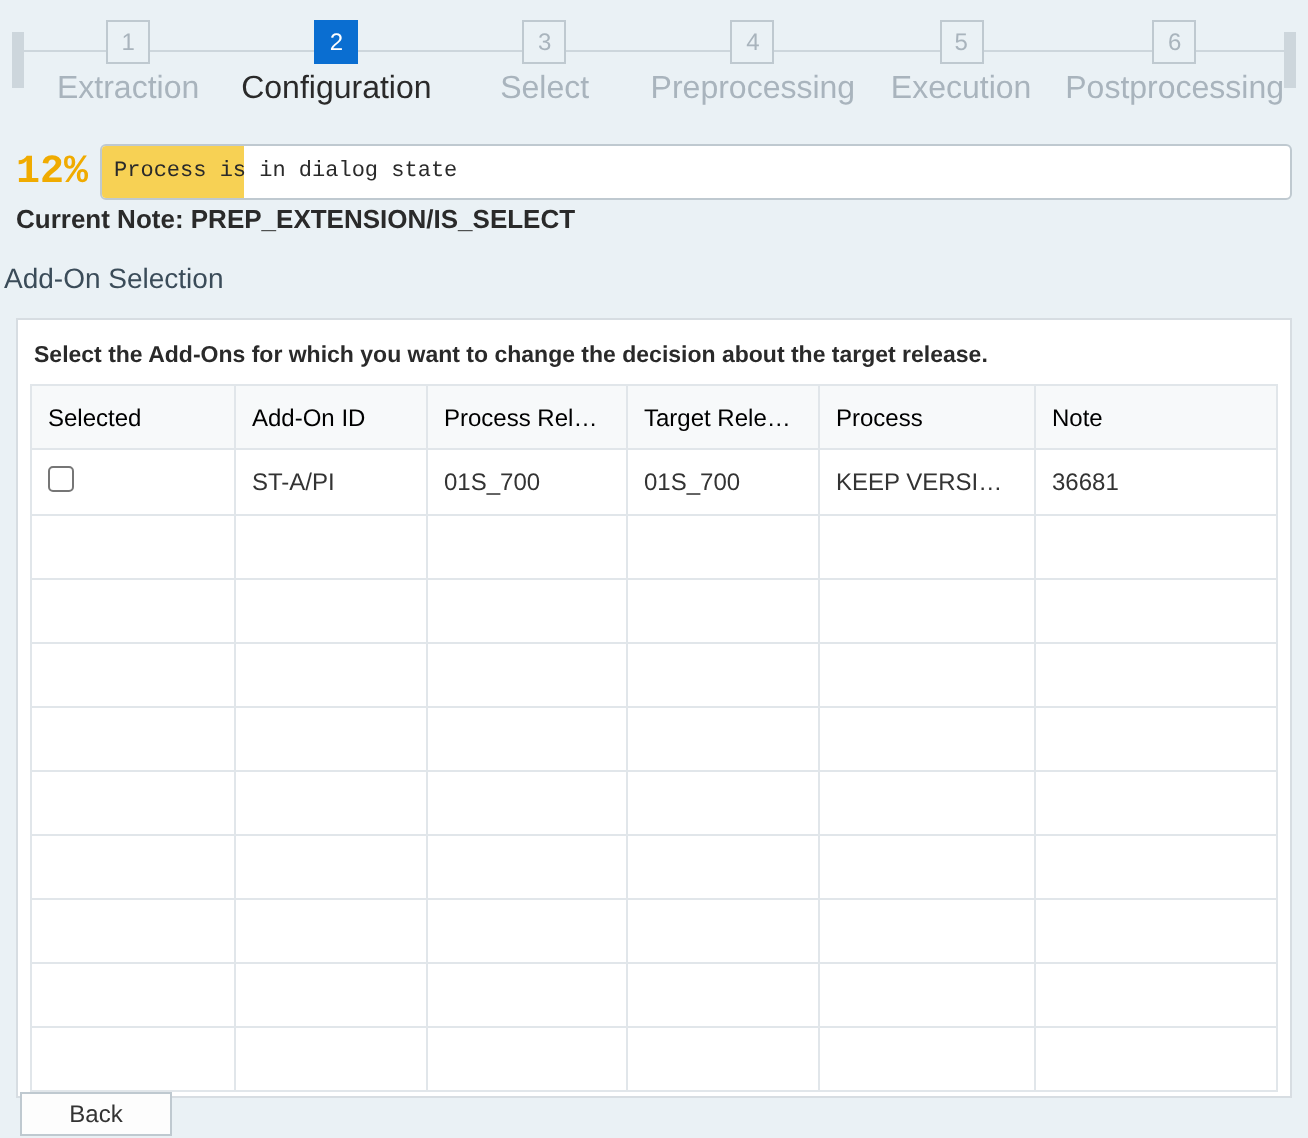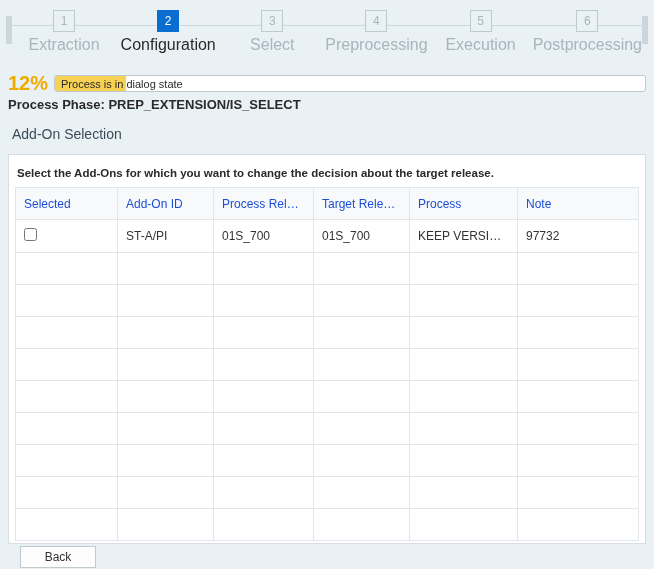--- a/index.html
+++ b/index.html
@@ -16,58 +16,58 @@
   .step-box {
     display: inline-block; width: 22px; height: 22px; line-height: 20px;
     border: 1px solid #bfc9d0; background: #eaf1f5; color: #a9b4bd;
     font-size: 12px; position: relative; z-index: 1;
   }
   .step-label { margin-top: 4px; font-size: 16px; color: #a9b4bd; }
   .step.active .step-box { background: #0a6ed1; border-color: #0a6ed1; color: #fff; }
   .step.active .step-label { color: #2a2a2a; font-weight: 400; }
 
   
-  .progress-row { padding: 0 8px; display: flex; align-items: center; gap: 6px; }
+  .progress-row { padding: 0 8px; display: flex; align-items: center; gap: 6px; font-family: Liberation Mono, monospace; }
   .pct { color: #f0ab00; font-weight: 700; font-size: 20px; }
   .progress-bar {
-    flex: 1; height: 17px; border: 1px solid #bfc9d0; border-radius: 3px;
+    flex: 1; height: 28px; border: 1px solid #bfc9d0; border-radius: 3px;
     background: #fff; position: relative; overflow: hidden;
   }
   .progress-fill { position: absolute; left:0; top:0; bottom:0; background: #f7d154; }
   .progress-text {
     position: absolute; left: 6px; top: 0; bottom:0; display:flex; align-items:center;
     font-size: 11px; color: #2a2a2a;
   }
   .phase { padding: 2px 8px 8px 8px; font-size: 13px; font-weight: 700; color: #2a2a2a; }
 
-  .section-title { padding: 6px 14px 12px 12px; font-size: 14px; color: #3b4c59; }
+  .section-title { padding: 6px 14px 12px 2px; font-size: 14px; color: #3b4c59; }
 
   
   .panel { margin: 0 8px; background: #fff; border: 1px solid #d7dde2; padding: 8px 6px 2px 6px; }
   .panel-hint { font-size: 11.5px; color: #2a2a2a; padding: 4px 2px 8px 2px; font-weight: bold; }
 
   
   table.grid { width: 100%; border-collapse: collapse; table-layout: fixed; }
   table.grid th, table.grid td {
     border: 1px solid #e1e6ea; font-size: 12px; text-align: left;
     padding: 8px 8px; height: 32px; color: #333;
     overflow: hidden; white-space: nowrap; text-overflow: ellipsis;
   }
-  table.grid th { background: #f7f9fa; color: #1d4ed8; font-weight: 400; }
+  table.grid th { background: #f7f9fa; color: #000000; font-weight: 400; }
   .col-sel   { width: 102px; }
   .col-addon { width: 96px; }
   .col-src   { width: 100px; }
   .col-tgt   { width: 96px; }
   .col-stat  { width: 108px; }
   .col-note  { width: auto; }
   .checkbox-cell { text-align: center; }
   input.cb { width: 13px; height: 13px; }
 
   
-  .footer { position: absolute; left: 20px; bottom: 1px; display: flex; gap: 10px; }
+  .footer { position: absolute; left: 10px; bottom: 1px; display: flex; gap: 10px; }
   .btn {
     min-width: 76px; height: 22px; font-size: 12px; color: #333;
     background: #fdfdfd; border: 1px solid #bfc9d0; cursor: pointer;
   }
 </style>
 </head>
 <body>
 
 <div class="stepper">
   <div class="edge"></div>
@@ -107,21 +107,21 @@
 </div>
 
 <div class="progress-row">
   <div class="pct">12%</div>
   <div class="progress-bar">
     <div class="progress-fill" style="width:12%"></div>
     <div class="progress-text">Process is in dialog state</div>
   </div>
 </div>
 
-<div class="phase">Process Phase: PREP_EXTENSION/IS_SELECT</div>
+<div class="phase">Current Note: PREP_EXTENSION/IS_SELECT</div>
 
 <div class="section-title">Add-On Selection</div>
 
 <div class="panel">
   <div class="panel-hint">Select the Add-Ons for which you want to change the decision about the target release.</div>
 
   <table class="grid">
     <colgroup>
       <col class="col-sel">
         <col class="col-addon">
@@ -142,21 +142,21 @@
     </thead>
     <tbody id="table-body">
       <tr>
         <td class="checkbox-cell">
           <input type="checkbox" class="cb" style="">
         </td>
         <td>ST-A/PI</td>
         <td>01S_700</td>
         <td>01S_700</td>
         <td>KEEP VERSI…</td>
-        <td>97732</td>
+        <td>36681</td>
       </tr>
     <tr>
           <td>&nbsp;</td>
           <td>&nbsp;</td>
           <td>&nbsp;</td>
           <td>&nbsp;</td>
           <td>&nbsp;</td>
           <td>&nbsp;</td>
         </tr>
         <tr>

